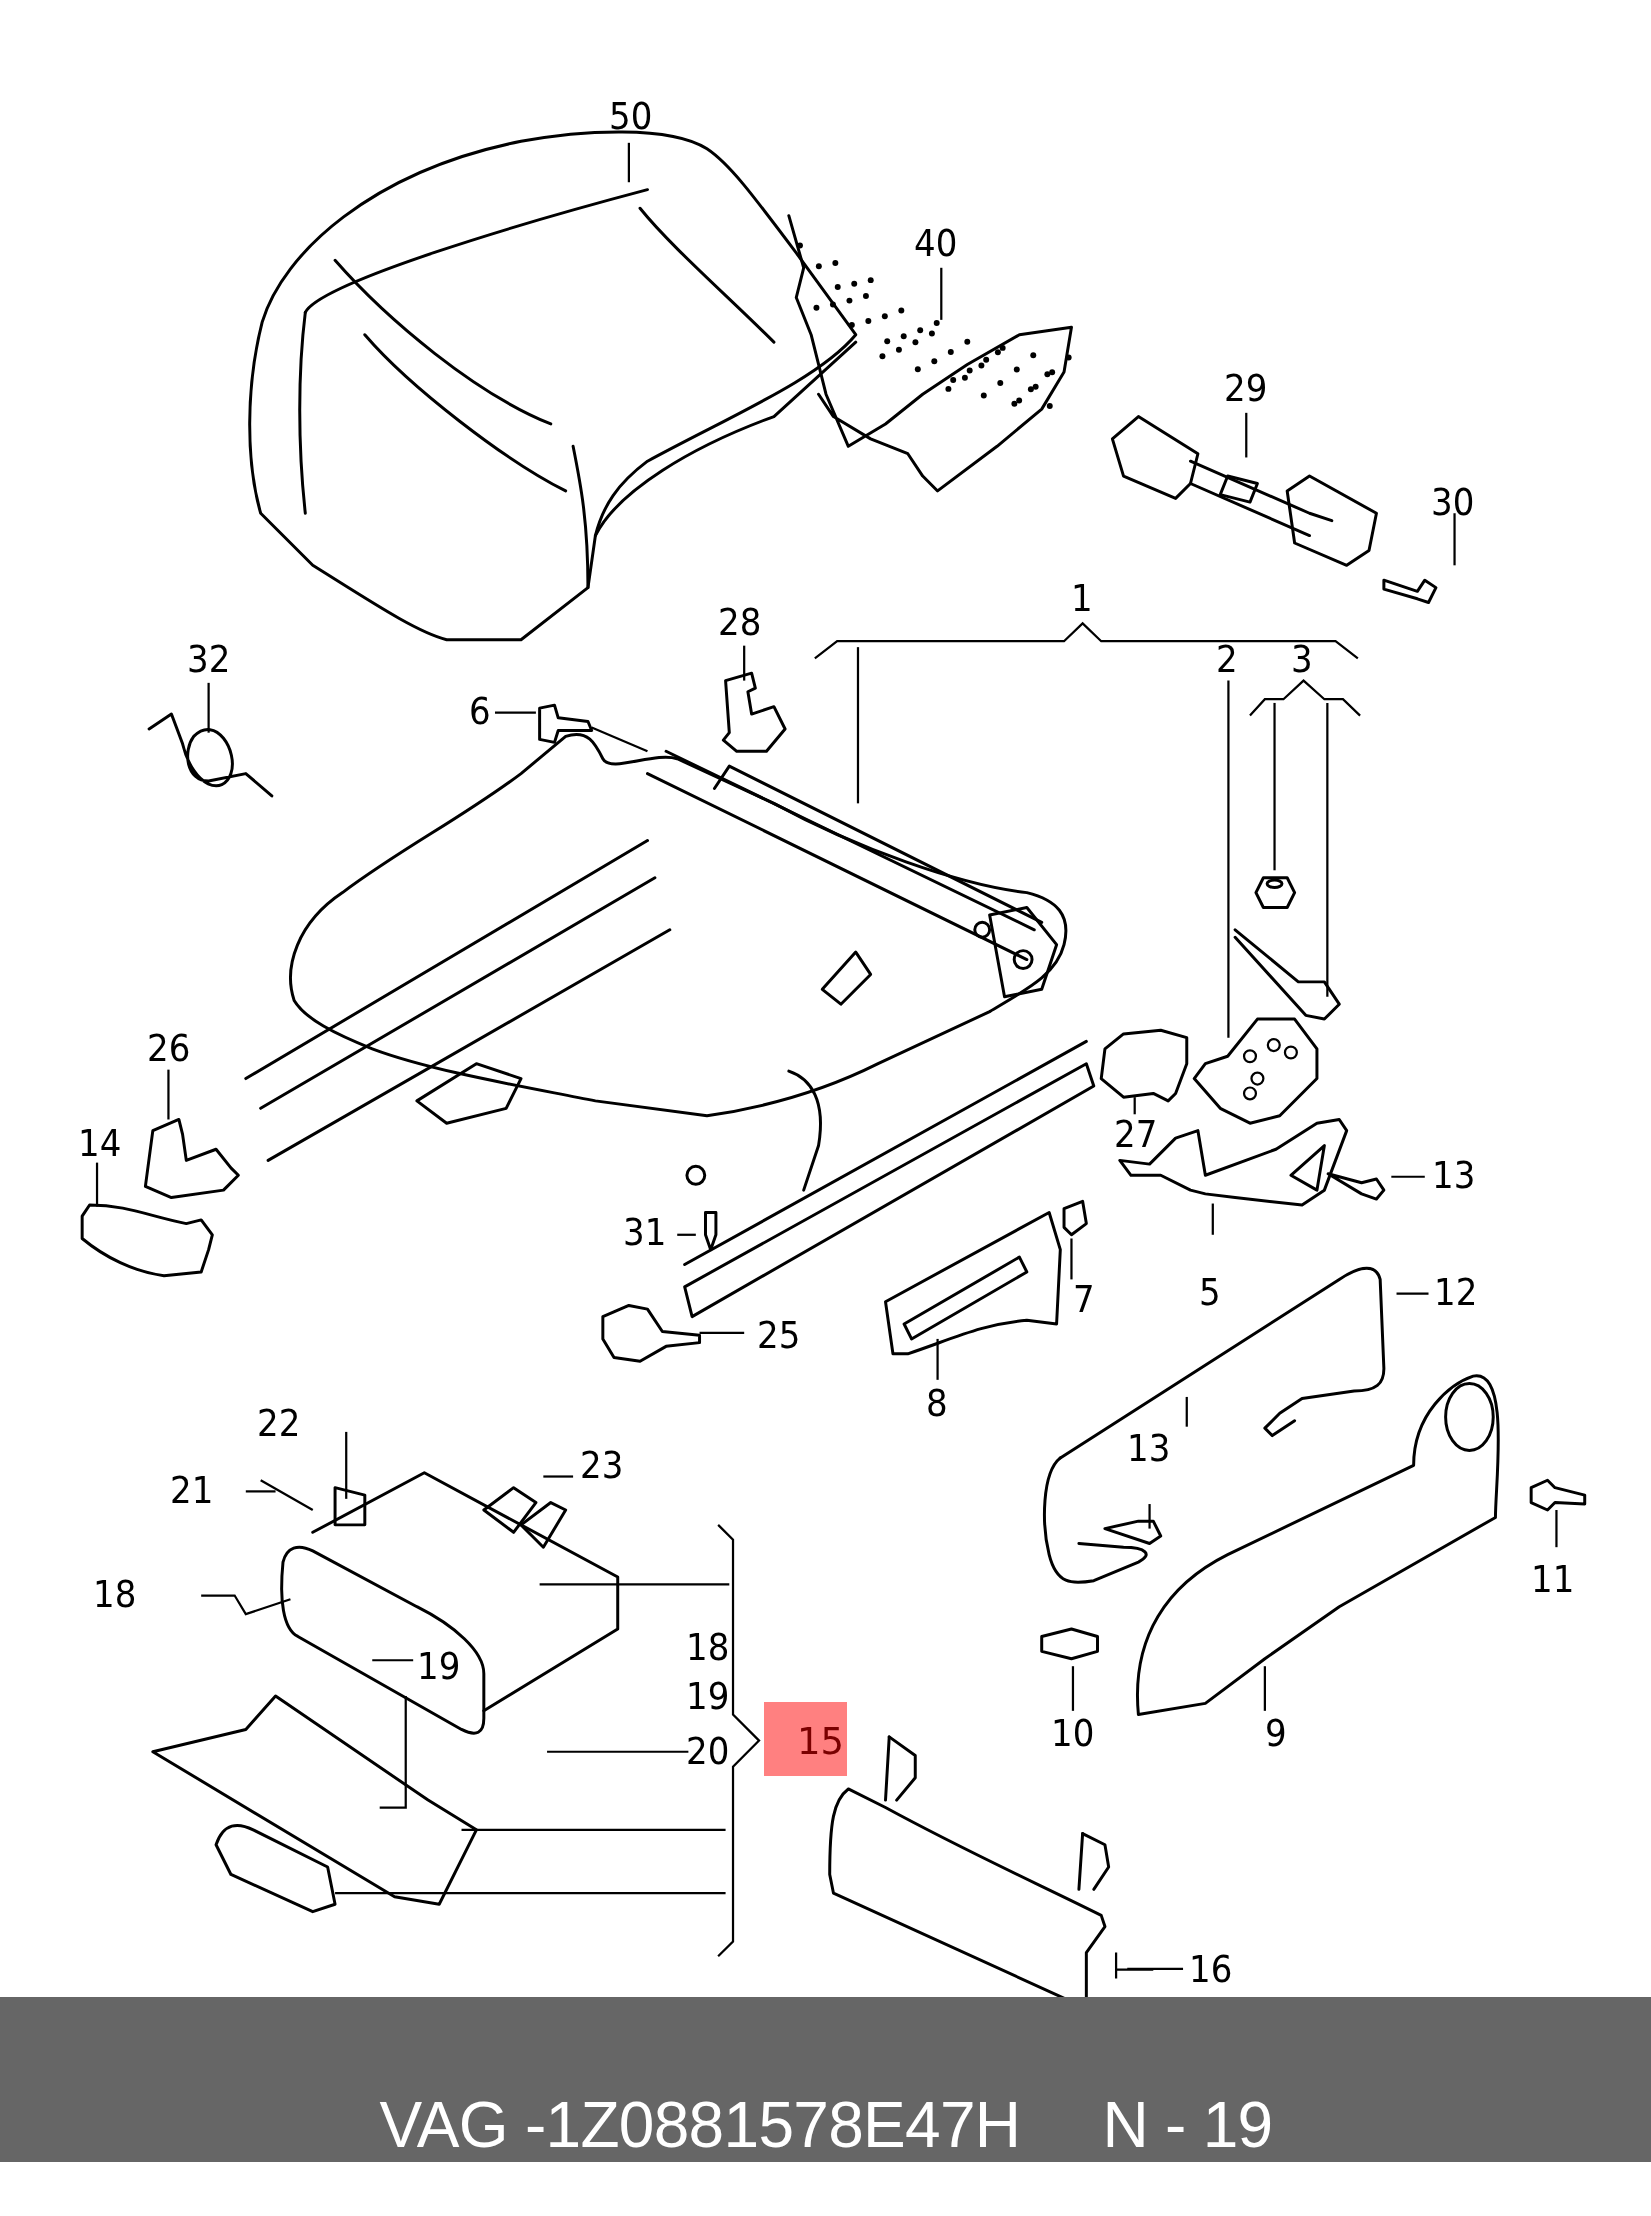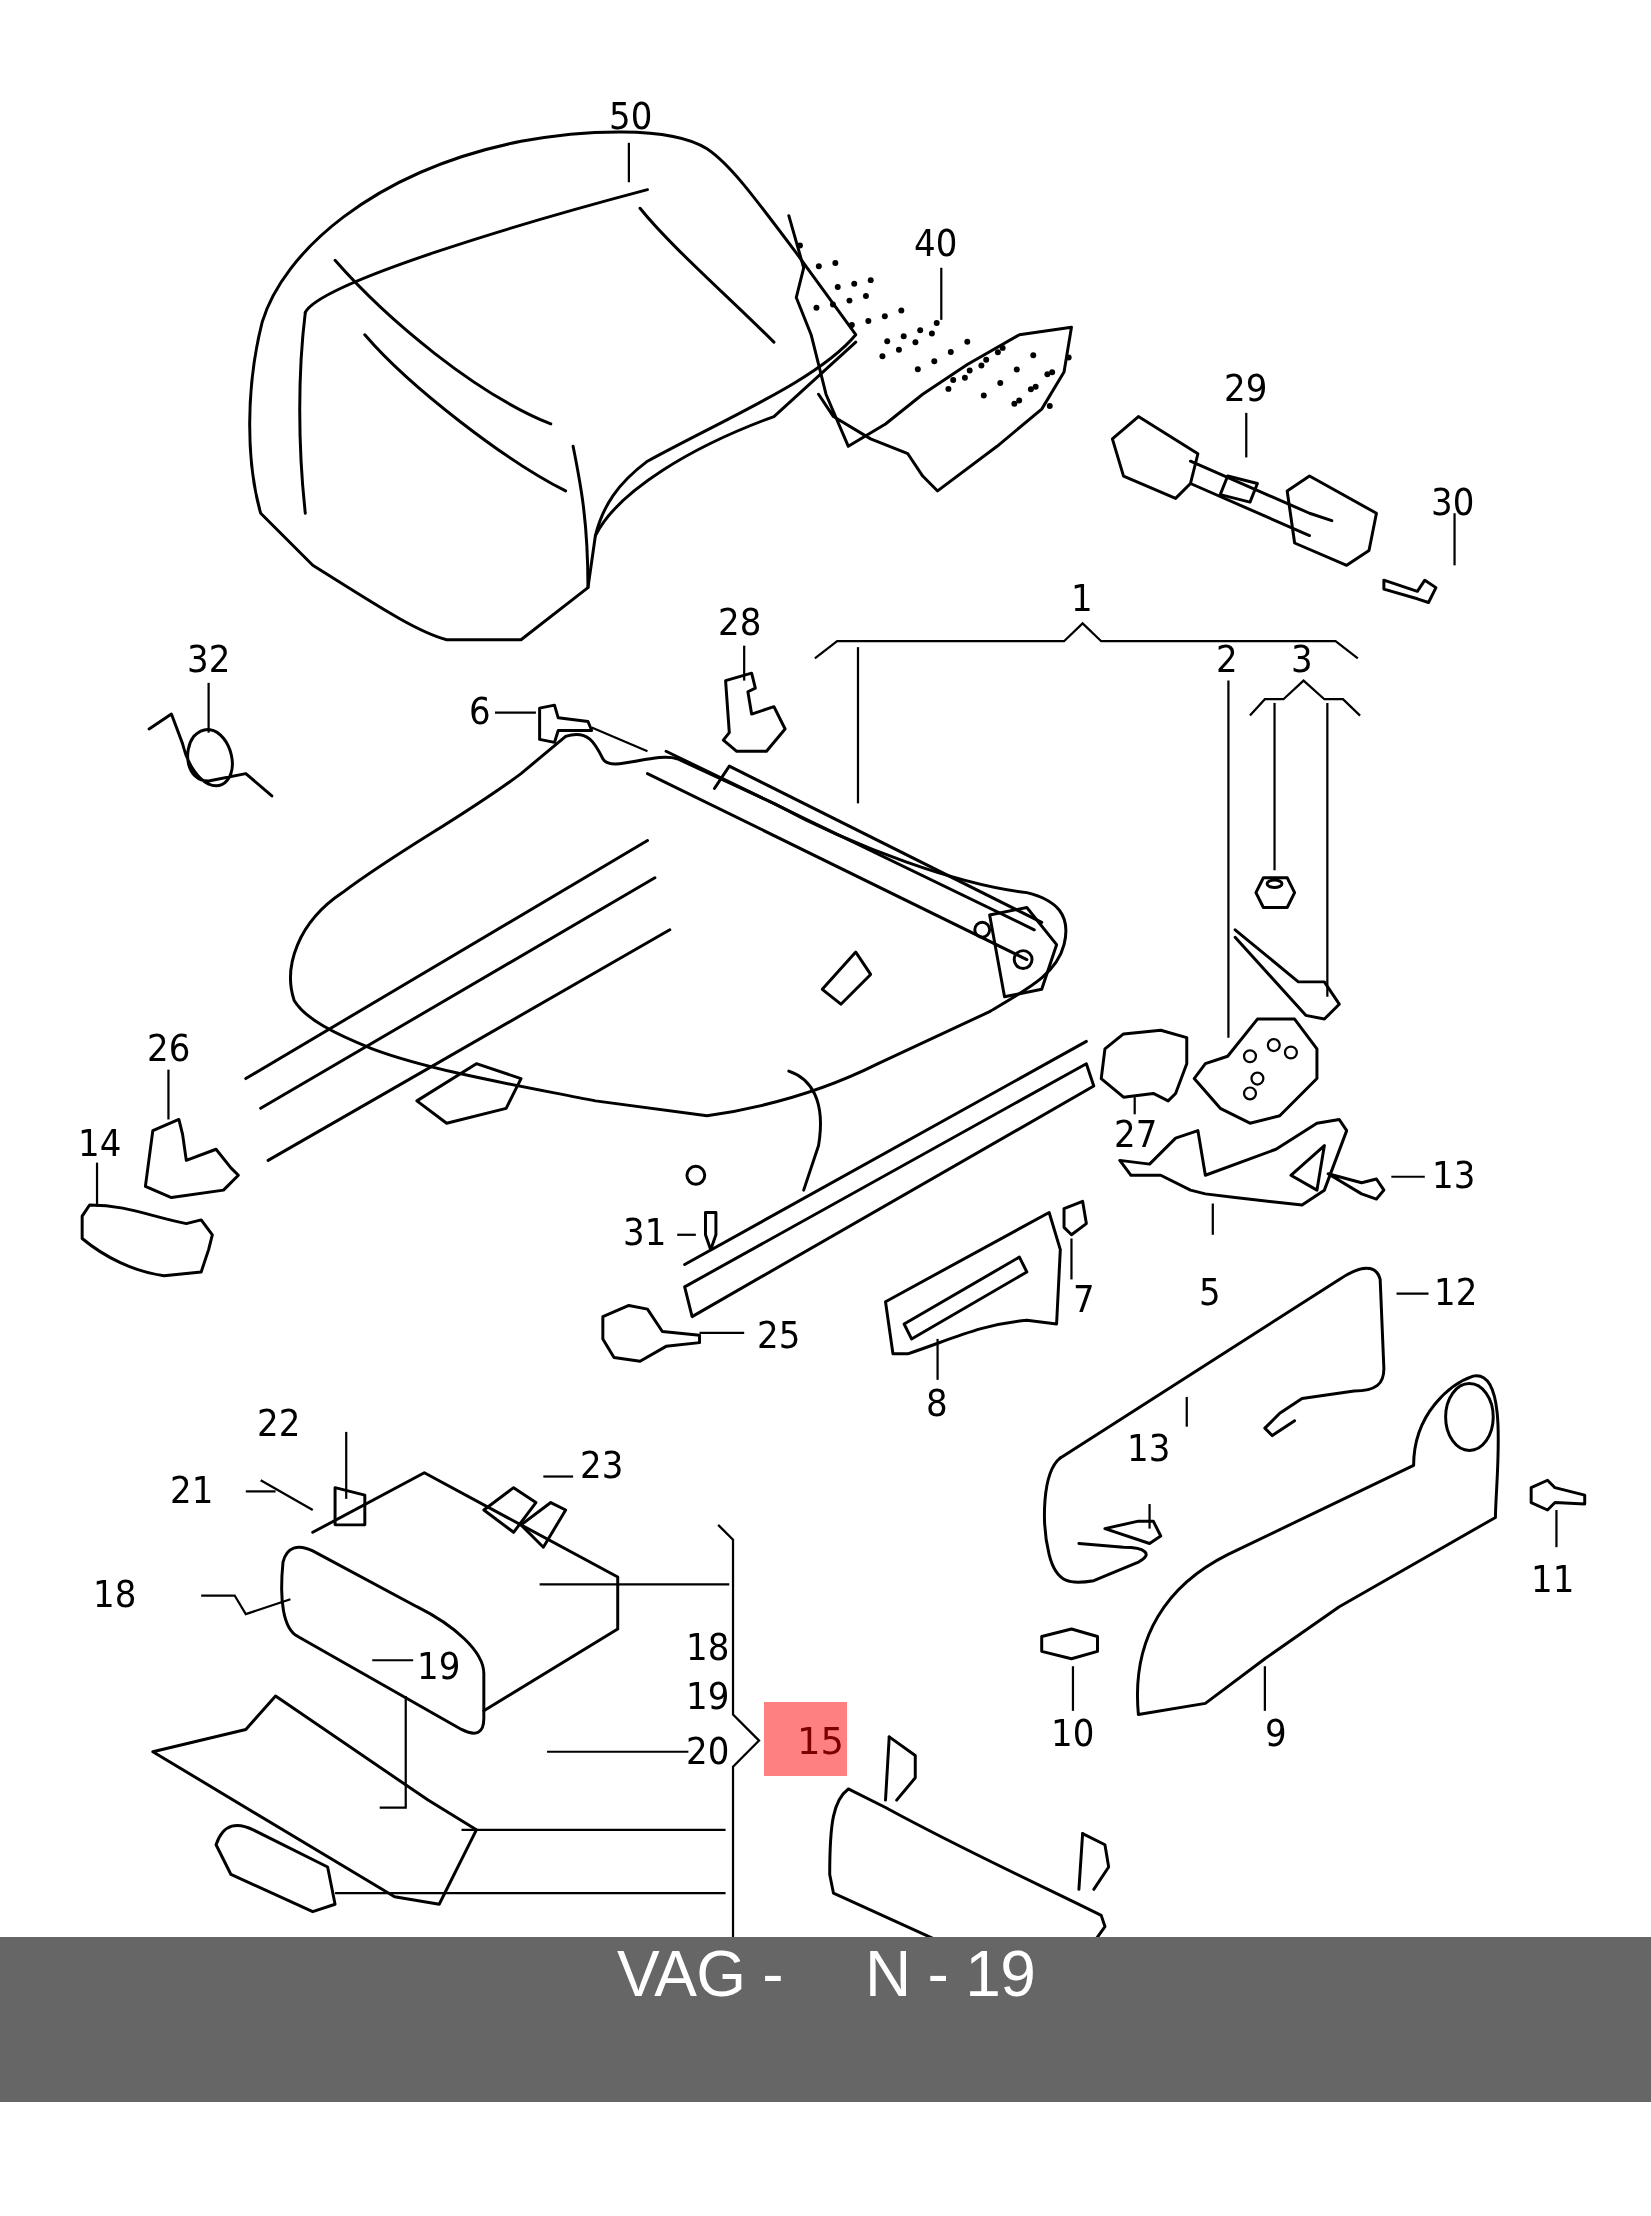--- a/index.html
+++ b/index.html
@@ -7,22 +7,22 @@
          font-family: "DejaVu Sans", sans-serif; }
   #diagram { position: absolute; left: 0; top: 0; width: 1632px; height: 2053px; }
   #diagram svg { position: absolute; left: 0; top: 0; }
   .callout { position: absolute; font-family: "DejaVu Sans", sans-serif; font-size: 37px;
              color: #000; line-height: 1; transform: scaleX(0.92); transform-origin: left top;
              white-space: nowrap; }
   .highlight { position: absolute; left: 764px; top: 1702px; width: 83px; height: 74px;
                background: #ff8080; }
   .highlight-label { position: absolute; left: 797px; top: 1720px; font-size: 37px;
                      color: #7a0000; font-family: "DejaVu Sans", sans-serif; }
-  #footer { position: absolute; left: 0; top: 1937px; width: 1652px; height: 165px; background: #666666;
-            display: flex; align-items: flex-start; justify-content: center; }
+  #footer { position: absolute; left: 0; top: 1997px; width: 1652px; height: 165px; background: #666666;
+            display: flex; align-items: flex-end; justify-content: center; }
   #footer .brand, #footer .part, #footer .ref { color: #ffffff; font-family: "Liberation Sans", sans-serif;
             font-size: 64px; letter-spacing: -0.7px; }
   #footer .part { margin-left: 0; }
   #footer .ref { margin-left: 82px; }
   .stroke { fill: none; stroke: #000; stroke-width: 4; stroke-linejoin: round; stroke-linecap: round; }
   .thin { fill: none; stroke: #000; stroke-width: 3; }
   .dot { fill: #000; }
 </style>
 </head>
 <body>
@@ -297,15 +297,16 @@
   <div class="highlight"></div>
   <span class="highlight-label">15</span>
 
   <span class="callout" style="left:1051px;top:1715px">10</span>
   <span class="callout" style="left:1265px;top:1715px">9</span>
   <span class="callout" style="left:1189px;top:1951px">16</span>
 </div>
 
 <div id="footer">
   <span class="brand">VAG - </span>
+  <span class="part">1Z0881578E47H</span>
   <span class="ref">N - 19</span>
 </div>
 
 
 </body></html>

